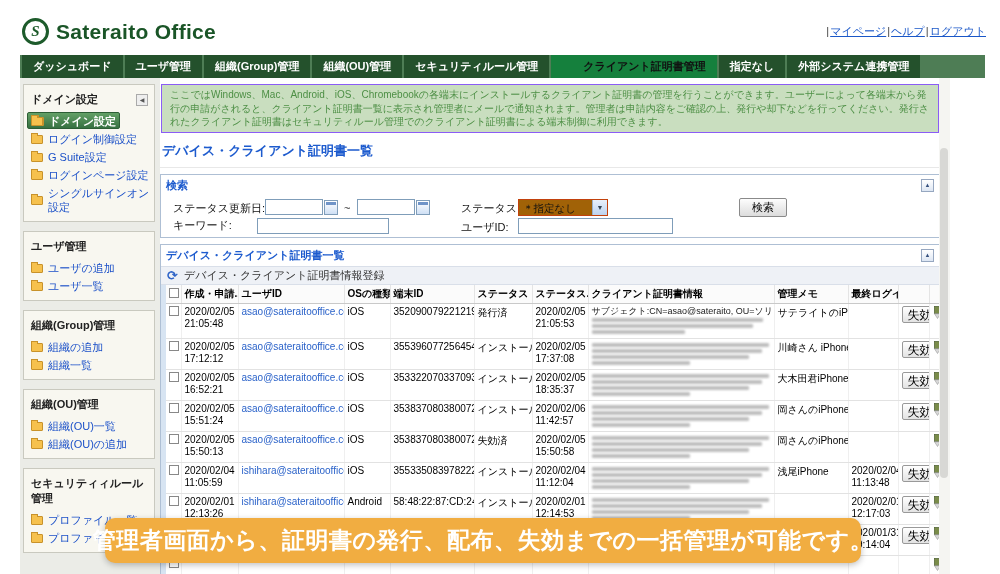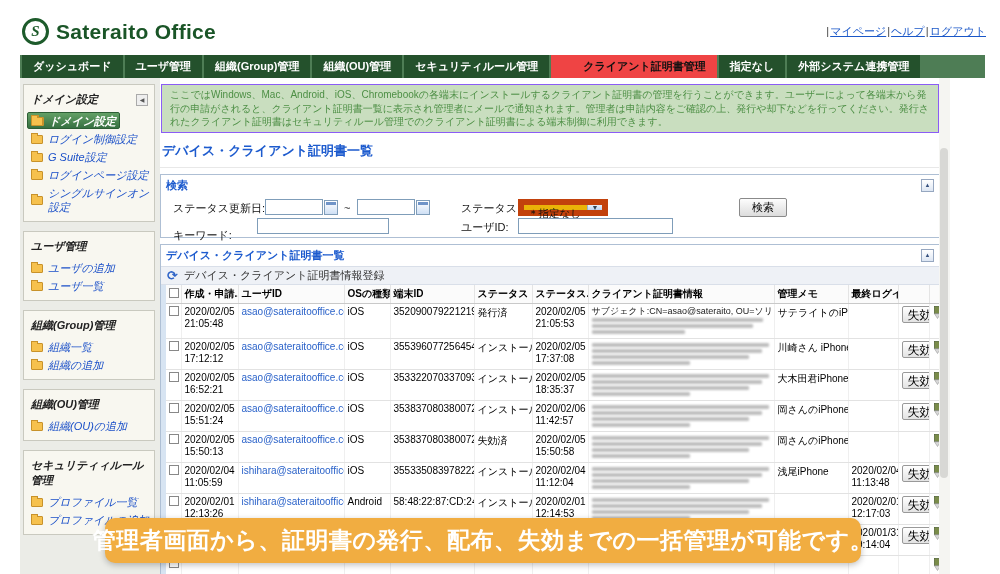--- a/index.html
+++ b/index.html
@@ -13,29 +13,29 @@
   .logo-mark { width:27px; height:27px; border:3px solid #1d5b2b; border-radius:50%; background:#fff;
     display:flex; align-items:center; justify-content:center; font:italic bold 15px "Liberation Serif",serif; color:#1d5b2b; }
   .logo-text { font-size:21px; font-weight:800; color:#1a5527; letter-spacing:.3px; }
   .top-links { position:absolute; right:14px; top:24px; font-size:11px; color:#333; }
   .top-links a { color:#1a57c8; text-decoration:underline; cursor:pointer; }
   .top-links .sep { color:#444; margin:0 1px; }
 
   
   .nav { position:absolute; left:20px; top:55px; width:965px; height:23px; background:#4e7d55; display:flex; gap:2px; padding-left:2px; }
   .tab { background:#24512c; color:#fff; font-size:11px; font-weight:bold; line-height:23px; padding:0 11px; cursor:pointer; white-space:nowrap; }
-  .tab.active { background:#ef4444; color:#111;padding-left:32px; }
+  .tab.active { background:#15803d; color:#111;padding-left:32px; }
 
   
   .content { position:absolute; left:20px; top:78px; width:930px; height:496px; background:#ebece7; }
   .scroll-track { position:absolute; left:919px; top:0; width:11px; height:100%; background:#f5f5f2; }
   .scroll-thumb { position:absolute; left:1px; top:70px; width:8px; height:330px; background:#d8d8d5; border-radius:4px; }
 
   
-  .sidebar { position:absolute; left:0; top:0; width:138px; height:100%; overflow:hidden;font-style:italic; }
+  .sidebar { position:absolute; left:0; top:0; width:138px; height:100%; overflow:hidden; }
   .side-box { margin:6px 3px 9px 3px; background:#f8f7f0; border:1px solid #c9c9bf; padding-bottom:5px; }
   .side-title { display:flex; align-items:center; justify-content:space-between; padding:7px 6px 5px 7px; font-size:11px; font-weight:bold; color:#222; }
   .side-mini { width:12px; height:12px; border:1px solid #aaa; background:#eee; font-size:6px; color:#555; display:flex; align-items:center; justify-content:center; cursor:pointer; }
   .side-item { display:flex; align-items:center; gap:5px; padding:2px 4px 2px 7px; font-size:11px; color:#1b50c8; cursor:pointer; line-height:14px; }
   .side-item.sel { margin:0 3px; padding:2px 3px 2px 4px; background:linear-gradient(#63a066,#377142); border:1px solid #2c5e35; border-radius:2px; color:#fff; font-weight:bold; }
   .folder { flex:none; width:12px; height:9px; background:#f6c14d; border:1px solid #c8922a; border-radius:1px; position:relative; margin-top:1px; }
   .folder::before { content:""; position:absolute; left:-1px; top:-3px; width:5px; height:2px; background:#f6c14d; border:1px solid #c8922a; border-bottom:none; }
   .side-item.sel .folder { background:#ffd777; }
 
   
@@ -48,21 +48,21 @@
   .panel-hd .ttl { color:#1d5bce; font-size:11px; font-weight:bold; }
   .sq { width:13px; height:13px; border:1px solid #96a7c0; background:linear-gradient(#fff,#dde6f3); font-size:6px; color:#35507e; display:flex; align-items:center; justify-content:center; cursor:pointer; }
 
   
   .search-panel { margin-top:6px; height:64px; }
   .s-lbl { position:absolute; font-size:11px; font-weight:normal; color:#111; }
   .inp { position:absolute; border:1px solid #7f9db9; height:16px; background:#fff; font-size:10.5px; padding:0 3px; }
   .cal { position:absolute; width:14px; height:15px; border:1px solid #7f9db9; background:linear-gradient(#fff,#cfe0f5); cursor:pointer; }
   .cal::before { content:""; position:absolute; left:1px; right:1px; top:1px; height:3px; background:#6f94c8; }
   .tilde { position:absolute; font-size:11px; color:#333; }
-  .sel { position:absolute; display:inline-flex; border:6px solid #c2410c; background:#eab308; height:17px; cursor:pointer; }
+  .sel { position:absolute; display:inline-flex; border:1px solid #c2410c; background:#a16207; height:17px; cursor:pointer; }
   .sel .val { padding:2px 4px 0 4px; font-size:10.5px; color:#111; white-space:nowrap; }
   .sel .arrow { width:15px; margin-left:auto; background:linear-gradient(#e8f0fb,#bcd3f0); border-left:1px solid #9ab0c8; color:#345; font-size:7px; display:flex; align-items:center; justify-content:center; }
   .btn-search { position:absolute; border:1px solid #8a8a8a; background:linear-gradient(#fdfdfd,#dcdcdc); font-size:11px; padding:1px 12px; height:19px; cursor:pointer; border-radius:2px; }
 
   
   .table-panel { margin-top:6px; }
   .toolbar { display:flex; align-items:center; gap:6px; background:#eef1f6; border-top:1px solid #d9dfe9; border-bottom:1px solid #d9dfe9; height:19px; padding:0 6px; font-size:11px; color:#333; }
   .refresh { color:#2e64c8; font-size:13px; font-weight:bold; line-height:13px; cursor:pointer; }
   .reg-link { cursor:pointer; color:#333; }
   .grid-wrap { border-left:5px solid #d7e4f2; }
@@ -152,31 +152,35 @@
     <span class="folder"></span>
     <span>ユーザ一覧</span>
   </div>
         </div>
         <div class="side-box">
     <div class="side-title">
       <span>組織(Group)管理</span>
     </div>
   <div class="side-item">
     <span class="folder"></span>
+    <span>組織の追加</span>
+  </div>
+          <div class="side-item">
+    <span class="folder"></span>
     <span>組織一覧</span>
-  </div>
-          <div class="side-item">
-    <span class="folder"></span>
-    <span>組織の追加</span>
   </div>
         </div>
         <div class="side-box">
     <div class="side-title">
       <span>組織(OU)管理</span>
     </div>
+  <div class="side-item">
+    <span class="folder"></span>
+    <span>組織(OU)一覧</span>
+  </div>
           <div class="side-item">
     <span class="folder"></span>
     <span>組織(OU)の追加</span>
   </div>
         </div>
         <div class="side-box">
     <div class="side-title">
       <span>セキュリティィルール管理</span>
     </div>
   <div class="side-item">
@@ -204,21 +208,21 @@
         <span class="cal" style="left:163px;top:25px"></span>
         <span class="tilde" style="left:183px;top:27px">~</span>
         <input class="inp" style="left: 196px; top: 24px; width: 58px;">
         <span class="cal" style="left:255px;top:25px"></span>
         <span class="s-lbl" style="left:300px;top:26px">ステータス:</span>
         <span class="sel" style="left:357px;top:24px;width:90px">
           <span class="val">＊指定なし</span>
           <span class="arrow">▼</span>
         </span>
         <button class="btn-search" style="left:578px;top:23px">検索</button>
-        <span class="s-lbl" style="left:12px;top:53px">キーワード:</span>
+        <span class="s-lbl" style="left:12px;top:43px">キーワード:</span>
         <input class="inp" style="left: 96px; top: 43px; width: 132px;">
         <span class="s-lbl" style="left:300px;top:45px">ユーザID:</span>
         <input class="inp" style="left: 357px; top: 43px; width: 155px;">
       </div>
 
       <div class="panel table-panel">
         <div class="panel-hd">
           <span class="ttl">デバイス・クライアント証明書一覧</span>
           <span class="sq">▲</span>
         </div>

